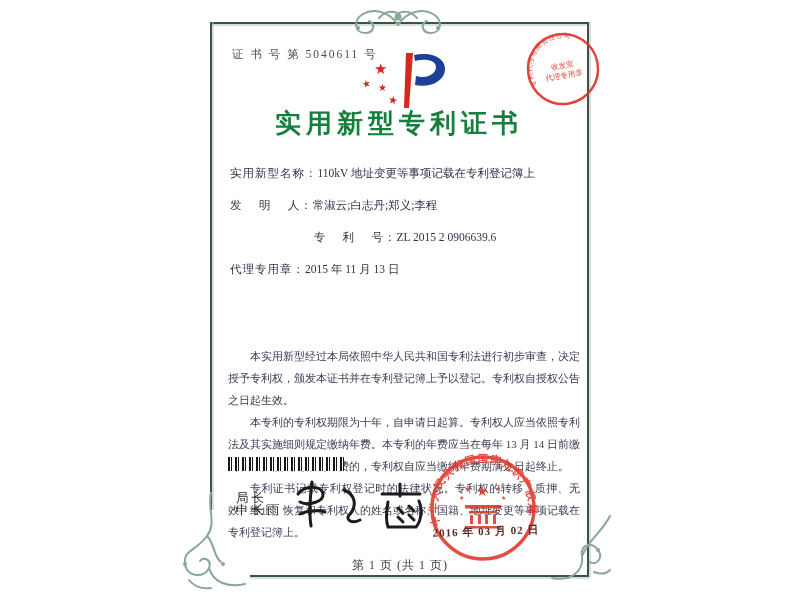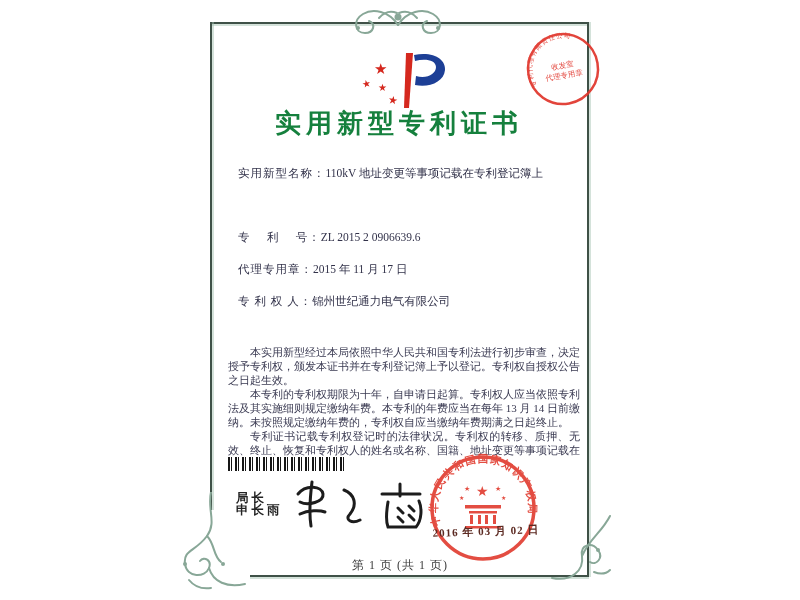--- a/index.html
+++ b/index.html
@@ -11,30 +11,30 @@
   
   .frame-line{position:absolute;background:#3f5147;}
   .frame-line.h{height:2px;box-shadow:0 2px 0 rgba(160,190,172,.45);}
   .frame-line.v{width:2px;box-shadow:2px 0 0 rgba(160,190,172,.45);}
   
   .cert-no{left:232px;top:47px;font-size:11.5px;letter-spacing:2px;color:#4a4a5e;}
   .title{left:210px;top:106px;width:378px;text-align:center;font-size:26px;font-weight:bold;
          letter-spacing:5px;color:#15803d;}
   
   .field{left:230px;width:350px;height:17px;font-size:11.5px;white-space:nowrap;color:#32324a;}
-  .field .lb{letter-spacing:1px;margin-left:8px;}
+  .field .lb{letter-spacing:1px;}
   
-  .paras{left:228px;top:345px;width:352px;font-size:11px;line-height:14px;
+  .paras{left:228px;top:345px;width:352px;font-size:11px;line-height:22px;
          text-align:justify;color:#3a3a52;}
   .paras p{margin:0;text-indent:2em;}
   
   .barcode{left:228px;top:457px;width:116px;height:14px;
     background:repeating-linear-gradient(90deg,#161616 0 2px,#fff 2px 3px,#161616 3px 4px,
       #fff 4px 7px,#161616 7px 9px,#fff 9px 10px,#161616 10px 11px,#fff 11px 14px);}
-  .signer{left:236px;font-size:12.5px;letter-spacing:3px;color:#232323;font-weight:bold;}
+  .signer{left:236px;font-size:12.5px;letter-spacing:3px;color:#232323;}
   .footer{left:300px;top:557px;width:200px;text-align:center;font-size:12px;
           letter-spacing:1px;color:#3c3c3c;}
   .seal-date{left:421px;top:524px;width:130px;text-align:center;font-size:11px;
              letter-spacing:1px;color:#5c2a22;transform:rotate(-2deg);font-weight:bold;}
   svg{display:block;}
 </style>
 </head>
 <body>
 
 <div id="stage">
@@ -69,43 +69,44 @@
 
   <svg class="abs" style="left:548px;top:510px;" width="66" height="74" viewBox="0 0 66 74">
     <g fill="none" stroke="#88a797" stroke-width="2" stroke-linecap="round">
       <path d="M4 68 C24 72 36 60 34 46 C32 34 44 32 50 40 C56 48 48 56 42 52"></path>
       <path d="M34 46 C42 28 54 22 62 6"></path>
       <path d="M46 62 q10 4 16 -2"></path>
     </g>
     <circle cx="50" cy="40" r="2" fill="#88a797"></circle>
   </svg>
 
+  <div class="abs cert-no">证 书 号 第 5040611 号</div>
 
   <svg class="abs" style="left:358px;top:50px;" width="92" height="60" viewBox="0 0 92 60">
     <polygon points="48,3 55,3 51,58 46,58" fill="#d5281e"></polygon>
     <path d="M56 5 C76 1 88 10 87 20 C86 32 71 38 57 35 L58 26 C69 29 78 24 78 17 C78 10 67 8 57 11 Z" fill="#1d3f96"></path>
     <text x="16" y="24" font-size="15" fill="#d5281e">★</text>
     <text x="4" y="37" font-size="10" fill="#d5281e" transform="rotate(-12 9 34)">★</text>
     <text x="20" y="41" font-size="10" fill="#d5281e">★</text>
     <text x="30" y="54" font-size="11" fill="#d5281e" transform="rotate(10 35 50)">★</text>
   </svg>
 
   <div class="abs title">实用新型专利证书</div>
 
   <div class="abs field" style="top:166px;">
     <span class="lb">实用新型名称：</span><span>110kV 地址变更等事项记载在专利登记簿上</span>
   </div>
-  <div class="abs field" style="top:230px;">
+  <div class="abs field" style="top:198px;">
+    <span class="lb">发　 明　 人：</span><span>常淑云;白志丹;郑义;李程</span>
+  </div>
+  <div class="abs field" style="top:230px;text-align:center;">
     <span class="lb">专　 利　 号：</span><span>ZL 2015 2 0906639.6</span>
   </div>
   <div class="abs field" style="top:262px;">
-    <span class="lb">代理专用章：</span><span>2015 年 11 月 17 日</span>
-  </div>
-  <div class="abs field" style="top:294px;">
-    <span class="lb">专 利 权 人：</span><span>锦州世纪通力电气有限公司</span>
+    <span class="lb">代理专用章：</span><span>2015 年 11 月 13 日</span>
   </div>
 
   <div class="abs paras">
     <p>本实用新型经过本局依照中华人民共和国专利法进行初步审查，决定授予专利权，颁发本证书并在专利登记簿上予以登记。专利权自授权公告之日起生效。</p>
     <p>本专利的专利权期限为十年，自申请日起算。专利权人应当依照专利法及其实施细则规定缴纳年费。本专利的年费应当在每年 13 月 14 日前缴纳。未按照规定缴纳年费的，专利权自应当缴纳年费期满之日起终止。</p>
     <p>专利证书记载专利权登记时的法律状况。专利权的转移、质押、无效、终止、恢复和专利权人的姓名或名称、国籍、地址变更等事项记载在专利登记簿上。</p>
   </div>
 
   <div class="abs barcode"></div>
 

